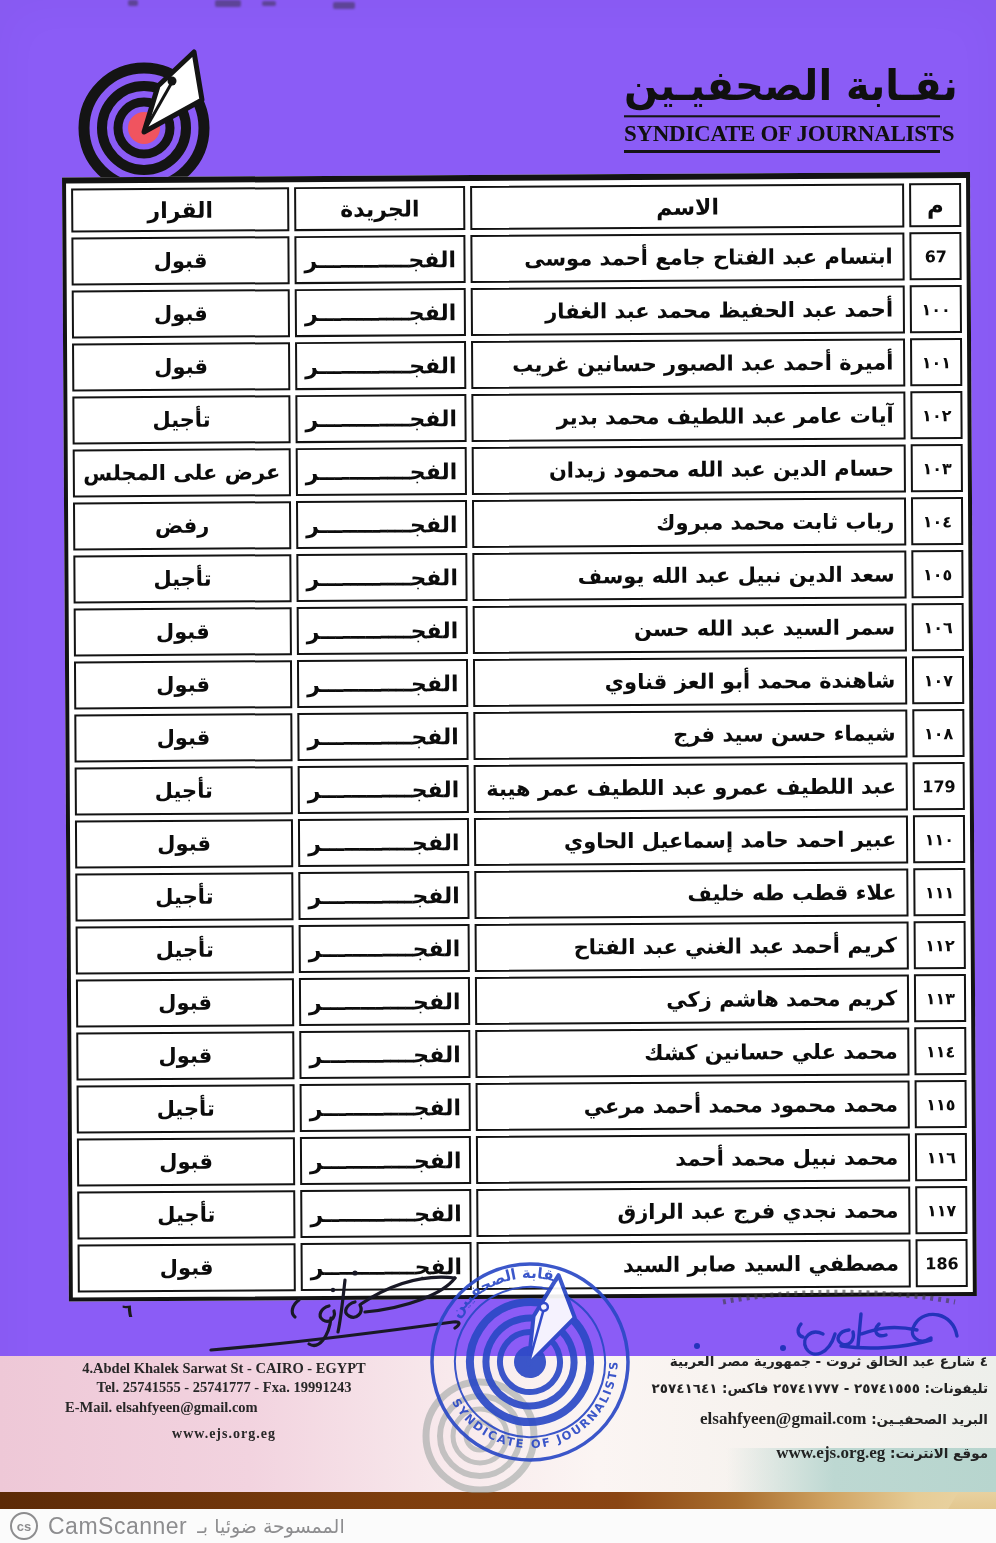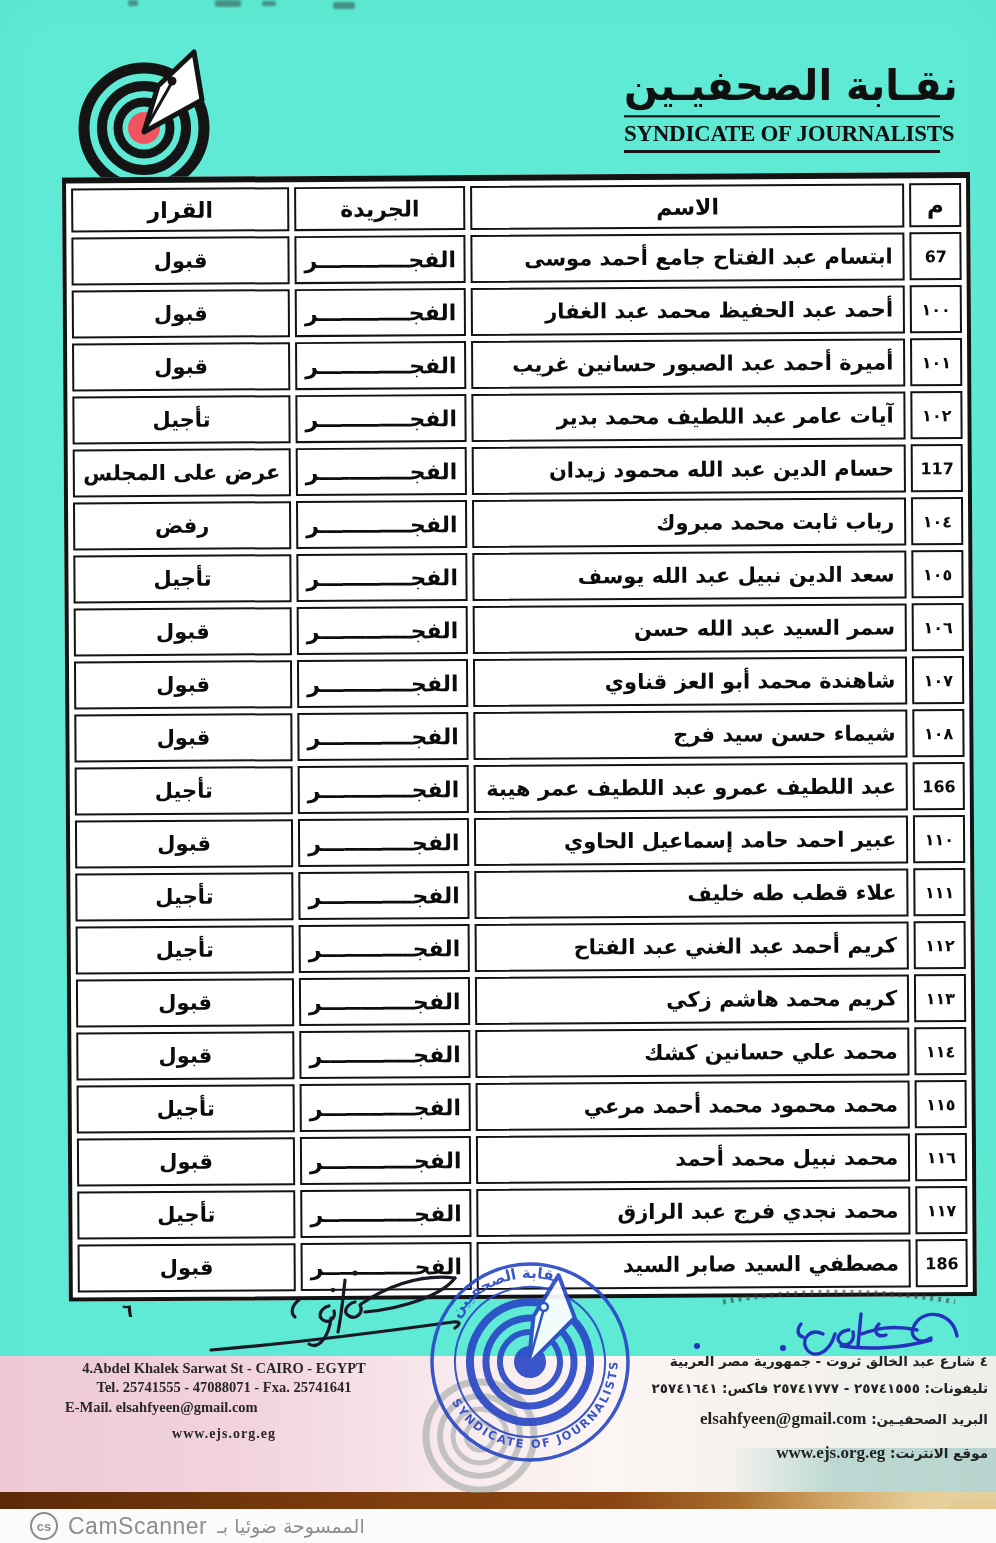--- a/index.html
+++ b/index.html
@@ -1,16 +1,16 @@
 <!DOCTYPE html>
 <html lang="ar"><head>
 <meta charset="utf-8">
 <style>
   html,body{margin:0;padding:0;background:#ffffff;}
-  .page{position:relative;width:996px;height:1543px;background:#5eead4;overflow:hidden;
+  .page{position:relative;width:996px;height:1543px;background:#8b5cf6;overflow:hidden;
         font-family:"DejaVu Sans",sans-serif;box-shadow:inset 0 0 50px rgba(0,0,0,0.03);}
 
   
   .speck{position:absolute;background:#2a2a2a;opacity:.45;border-radius:2px;filter:blur(1px);}
 
   
   .logo{position:absolute;left:52px;top:46px;width:190px;height:150px;}
   .org-head{position:absolute;right:56px;top:62px;width:316px;text-align:center;color:#101010;}
   .org-ar{font-size:40px;font-weight:bold;line-height:1.15;white-space:nowrap;
           padding-bottom:6px;border-bottom:2px solid #151515;transform:scaleY(1.05);}
@@ -59,21 +59,21 @@
   .f-right .lat{font-family:"Liberation Serif","DejaVu Serif",serif;font-size:17px;font-weight:bold;text-align:center;}
 
   .strip-wood{position:absolute;left:0;top:1492px;width:996px;height:17px;z-index:2;
       background:linear-gradient(90deg,#5c2a07,#7e3e0e 40%,#8a4513 62%,#a96e2e 74%,#cfa261 83%,#e6cc96 92%,#ead6a8 100%);}
   .tan-corner{position:absolute;right:0;top:1492px;width:58px;height:34px;z-index:2;
       background:linear-gradient(180deg,#e8d1a0,#ddbd7e);clip-path:polygon(35% 0,100% 0,100% 100%,0 100%);}
   .scan-bar{position:absolute;left:0;top:1509px;width:996px;height:34px;background:#fbfbfb;z-index:3;
       display:flex;align-items:center;gap:10px;padding-left:10px;box-sizing:border-box;
       font-family:"Liberation Sans","DejaVu Sans",sans-serif;color:#8d8d8f;}
   .cs-icon{display:inline-flex;align-items:center;justify-content:center;width:24px;height:24px;
-      border:2.5px solid #8d8d8f;border-radius:14px;font-size:13px;font-weight:bold;flex:0 0 auto;margin-left:20px;}
+      border:2.5px solid #8d8d8f;border-radius:14px;font-size:13px;font-weight:bold;flex:0 0 auto;}
   .cs-name{font-size:23px;letter-spacing:.5px;}
   .cs-ar{font-size:19px;font-family:"DejaVu Sans",sans-serif;}
 </style>
 </head>
 <body>
 
 <div class="page">
 
   <span class="speck" style="left:128px;top:0;width:10px;height:6px;"></span>
   <span class="speck" style="left:215px;top:0;width:26px;height:7px;"></span>
@@ -141,21 +141,21 @@
       <td class="c-paper">الفجــــــــــــر</td>
       <td class="c-dec">قبول</td>
     </tr>
         <tr>
       <td class="c-num">١٠٢</td>
       <td class="c-name">آيات عامر عبد اللطيف محمد بدير</td>
       <td class="c-paper">الفجــــــــــــر</td>
       <td class="c-dec">تأجيل</td>
     </tr>
         <tr>
-      <td class="c-num">117</td>
+      <td class="c-num">١٠٣</td>
       <td class="c-name">حسام الدين عبد الله محمود زيدان</td>
       <td class="c-paper">الفجــــــــــــر</td>
       <td class="c-dec">عرض على المجلس</td>
     </tr>
         <tr>
       <td class="c-num">١٠٤</td>
       <td class="c-name">رباب ثابت محمد مبروك</td>
       <td class="c-paper">الفجــــــــــــر</td>
       <td class="c-dec">رفض</td>
     </tr>
@@ -177,21 +177,21 @@
       <td class="c-paper">الفجــــــــــــر</td>
       <td class="c-dec">قبول</td>
     </tr>
         <tr>
       <td class="c-num">١٠٨</td>
       <td class="c-name">شيماء حسن سيد فرج</td>
       <td class="c-paper">الفجــــــــــــر</td>
       <td class="c-dec">قبول</td>
     </tr>
         <tr>
-      <td class="c-num">166</td>
+      <td class="c-num">179</td>
       <td class="c-name">عبد اللطيف عمرو عبد اللطيف عمر هيبة</td>
       <td class="c-paper">الفجــــــــــــر</td>
       <td class="c-dec">تأجيل</td>
     </tr>
         <tr>
       <td class="c-num">١١٠</td>
       <td class="c-name">عبير احمد حامد إسماعيل الحاوي</td>
       <td class="c-paper">الفجــــــــــــر</td>
       <td class="c-dec">قبول</td>
     </tr>
@@ -306,21 +306,21 @@
       <path d="M152,48 C146,68 130,74 123,62 C118,52 128,42 140,48"></path>
       <path d="M118,38 c-5,6 -3,12 2,13"></path>
       <path d="M248,54 C220,62 186,64 158,60"></path>
     </g>
     <circle cx="100" cy="62" r="3" fill="#2433bb"></circle>
     <circle cx="14" cy="60" r="3" fill="#2433bb"></circle>
   </svg>
 
   <div class="f-left">
     <div class="fl1">4.Abdel Khalek Sarwat St - CAIRO - EGYPT</div>
-    <div class="fl2">Tel. 25741555 - 47088071 -  Fxa. 25741641</div>
+    <div class="fl2">Tel. 25741555 - 25741777 -  Fxa. 19991243</div>
     <div class="fl3">E-Mail. elsahfyeen@gmail.com</div>
     <div class="fl4">www.ejs.org.eg</div>
   </div>
 
   <div class="f-right" dir="rtl">
     <div>٤ شارع عبد الخالق ثروت - جمهورية مصر العربية</div>
     <div>تليفونات: ٢٥٧٤١٥٥٥ - ٢٥٧٤١٧٧٧ فاكس: ٢٥٧٤١٦٤١</div>
     <div>
       <span>البريد الصحفيـين:</span>
       <span class="lat" dir="ltr">elsahfyeen@gmail.com</span>

